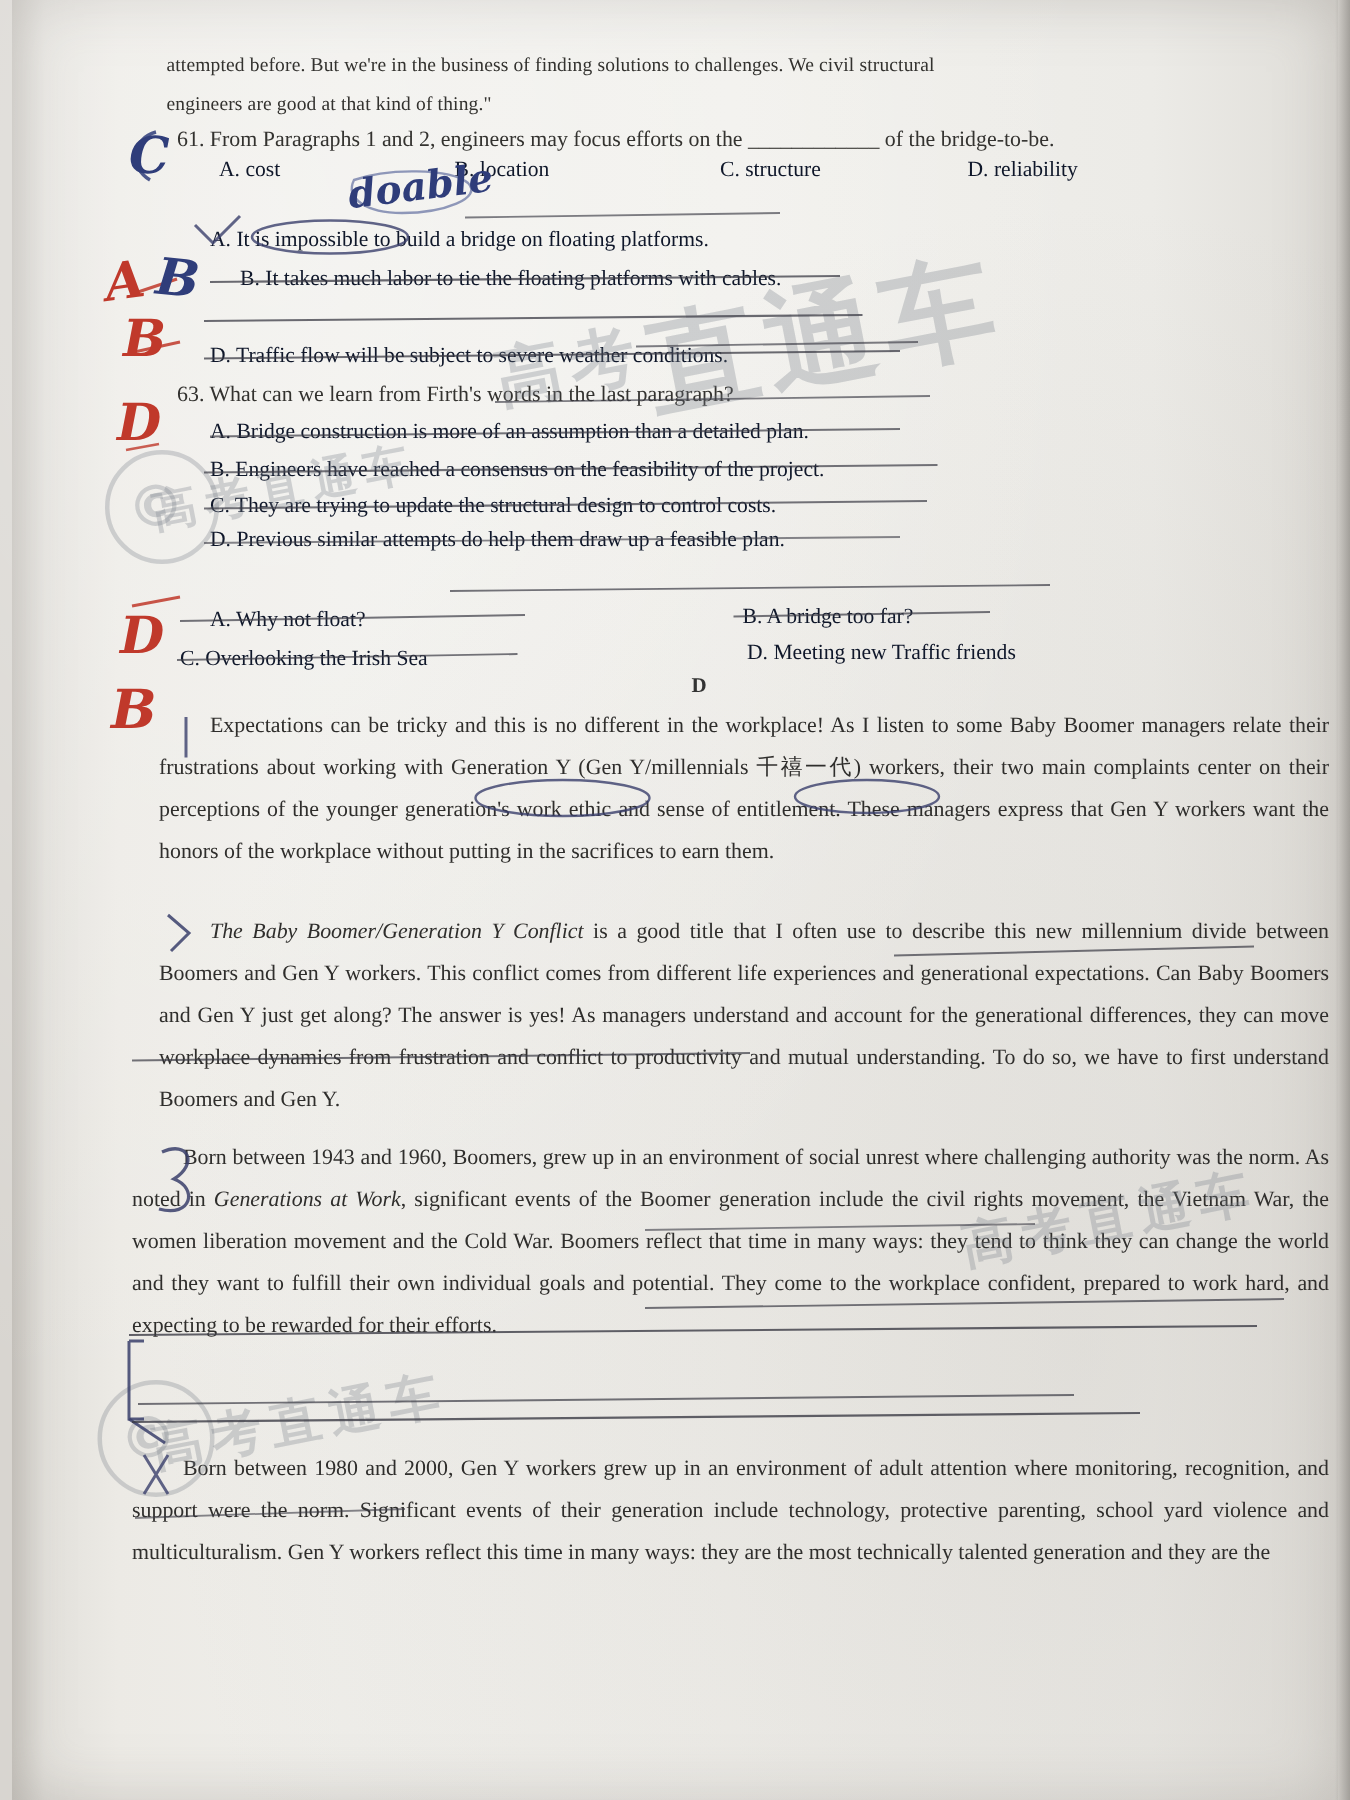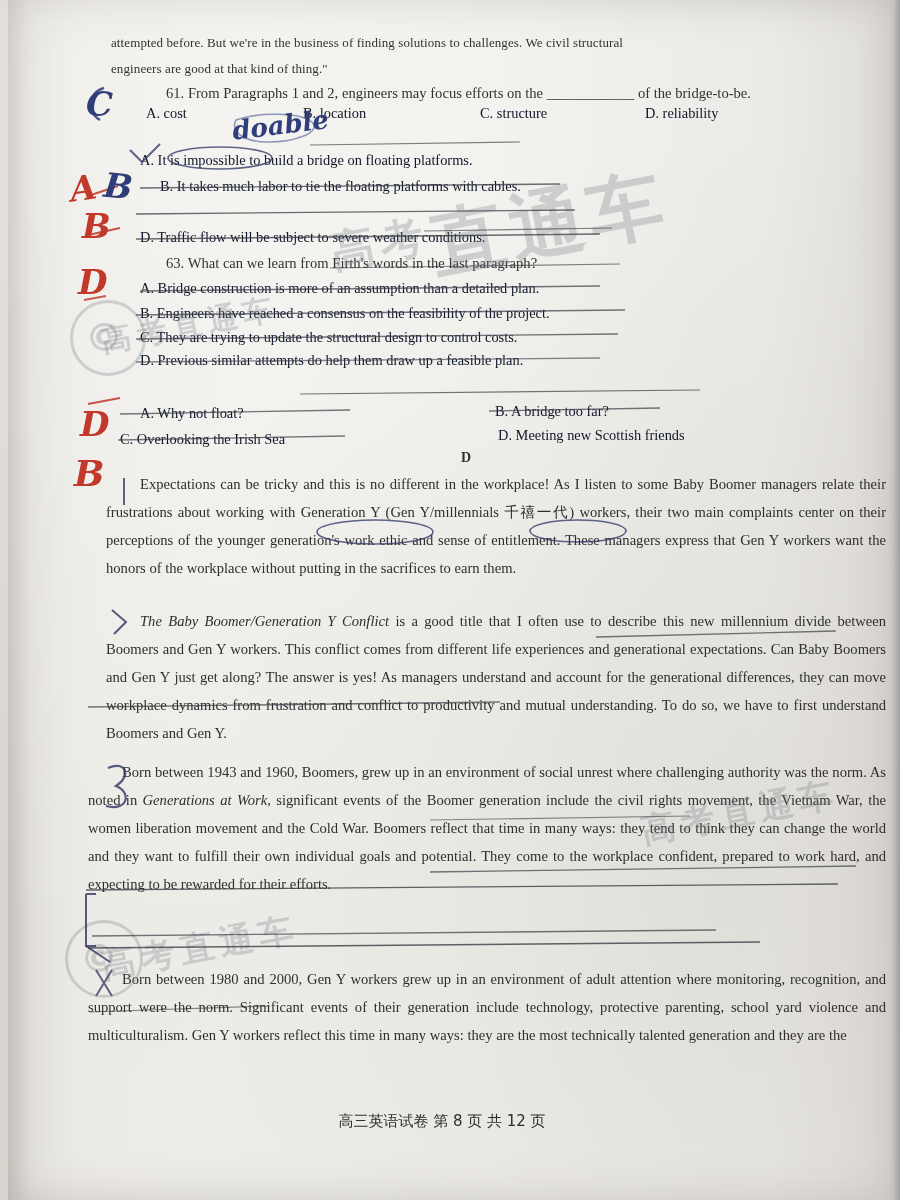--- a/index.html
+++ b/index.html
@@ -56,21 +56,21 @@
     letter-spacing: 0.1px;
   }
   .ital { font-style: italic; }
   .just {
     position: absolute;
     font-size: 14.6px;
     line-height: 28px;
     color: #2f2e2c;
     text-align: justify;
   }
-  .qline { position: absolute; font-size: 14.6px; color: #33322f; white-space: pre; margin-left: 48px; }
+  .qline { position: absolute; font-size: 14.6px; color: #33322f; white-space: pre; }
   .opt { position: absolute; font-size: 14.4px; color: #0f172a; white-space: pre; }
   .sec-mark {
     position: absolute;
     font-weight: bold;
     font-size: 14px;
     color: #333;
   }
   .footer {
     position: absolute;
     width: 884px;
@@ -139,33 +139,32 @@
 
     <div class="qline" style="left:118px; top:255px;">63. What can we learn from Firth's words in the last paragraph?</div>
     <div class="opt" style="left:140px; top:280px;">A. Bridge construction is more of an assumption than a detailed plan.</div>
     <div class="opt" style="left:140px; top:305px;">B. Engineers have reached a consensus on the feasibility of the project.</div>
     <div class="opt" style="left:140px; top:329px;">C. They are trying to update the structural design to control costs.</div>
     <div class="opt" style="left:140px; top:352px;">D. Previous similar attempts do help them draw up a feasible plan.</div>
 
     <div class="opt" style="left:140px; top:405px;">A. Why not float?</div>
     <div class="opt" style="left:495px; top:403px;">B. A bridge too far?</div>
     <div class="opt" style="left:120px; top:431px;">C. Overlooking the Irish Sea</div>
-    <div class="opt" style="left:498px; top:427px;">D. Meeting new Scottish friends</div>
+    <div class="opt" style="left:498px; top:427px;">D. Meeting new Traffic friends</div>
 
     <div class="sec-mark" style="left:461px; top:450px;">D</div>
 
     <div class="just" style="left:106px; top:470px; width:780px; text-indent:34px;">Expectations can be tricky and this is no different in the workplace! As I listen to some Baby Boomer managers relate their frustrations about working with Generation Y (Gen Y/millennials 千禧一代) workers, their two main complaints center on their perceptions of the younger generation's work ethic and sense of entitlement. These managers express that Gen Y workers want the honors of the workplace without putting in the sacrifices to earn them.</div>
 
     <div class="just" style="left:106px; top:607px; width:780px; text-indent:34px;"><span class="ital">The Baby Boomer/Generation Y Conflict</span> is a good title that I often use to describe this new millennium divide between Boomers and Gen Y workers. This conflict comes from different life experiences and generational expectations. Can Baby Boomers and Gen Y just get along? The answer is yes! As managers understand and account for the generational differences, they can move workplace dynamics from frustration and conflict to productivity and mutual understanding. To do so, we have to first understand Boomers and Gen Y.</div>
 
     <div class="just" style="left:88px; top:758px; width:798px; text-indent:34px;">Born between 1943 and 1960, Boomers, grew up in an environment of social unrest where challenging authority was the norm. As noted in <span class="ital">Generations at Work</span>, significant events of the Boomer generation include the civil rights movement, the Vietnam War, the women liberation movement and the Cold War. Boomers reflect that time in many ways: they tend to think they can change the world and they want to fulfill their own individual goals and potential. They come to the workplace confident, prepared to work hard, and expecting to be rewarded for their efforts.</div>
 
     <div class="just" style="left:88px; top:965px; width:798px; text-indent:34px;">Born between 1980 and 2000, Gen Y workers grew up in an environment of adult attention where monitoring, recognition, and support were the norm. Significant events of their generation include technology, protective parenting, school yard violence and multiculturalism. Gen Y workers reflect this time in many ways: they are the most technically talented generation and they are the</div>
 
-    <div class="footer" style="left:0; top:1112px;">高三英语试卷  第 8 页 共 12 页</div>
   </div>
 
   <div class="watermark wm-big" style="left:430px; top:175px;">直通车</div>
   <div class="watermark wm-mid" style="left:330px; top:215px;">高考</div>
   <div class="watermark wm-small" style="left:100px; top:305px;">高考直通车</div>
   <div class="wm-circle" style="left:70px; top:300px; width:70px; height:70px;"></div>
   <div class="watermark wm-small" style="left:85px; top:315px; font-size:38px;">©</div>
 
   <div class="watermark wm-small" style="left:640px; top:790px; font-size:34px;">高考直通车</div>
   <div class="watermark wm-small" style="left:100px; top:925px; font-size:34px;">高考直通车</div>

